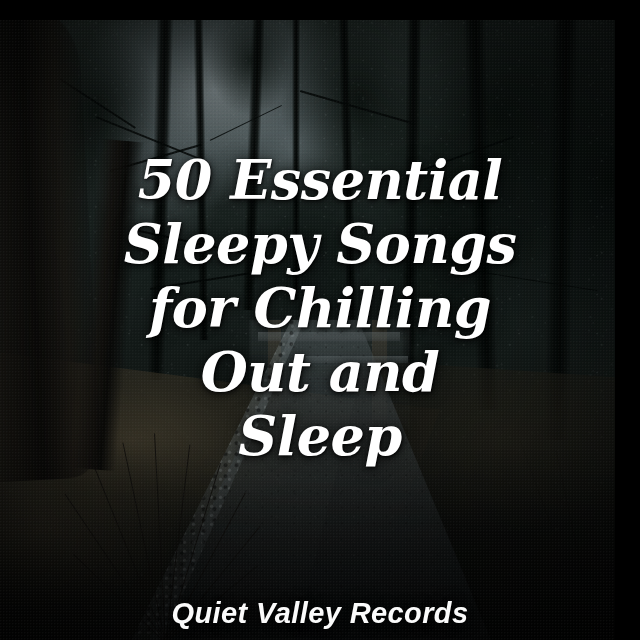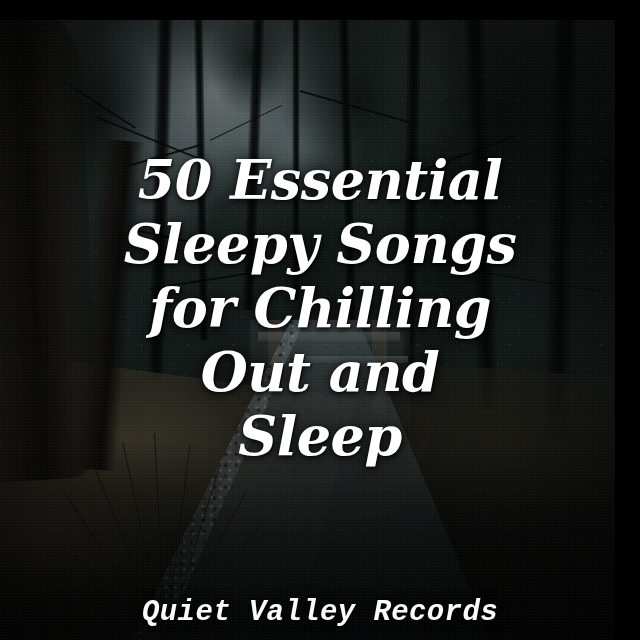--- a/index.html
+++ b/index.html
@@ -287,21 +287,21 @@
   }
 
   .label-name {
     position: absolute;
     left: 0;
     top: 576px;
     width: 640px;
     margin: 0;
     padding: 0;
     text-align: center;
-    font-family: Liberation Mono, monospace;
+    font-family: Liberation Sans, sans-serif;
     font-style: italic;
     font-weight: bold;
     font-size: 29px;
     line-height: 34px;
     letter-spacing: 0.4px;
     color: #fbfbfb;
     text-shadow:
       0 2px 6px rgba(0,0,0,0.8),
       0 0 14px rgba(0,0,0,0.6);
   }

